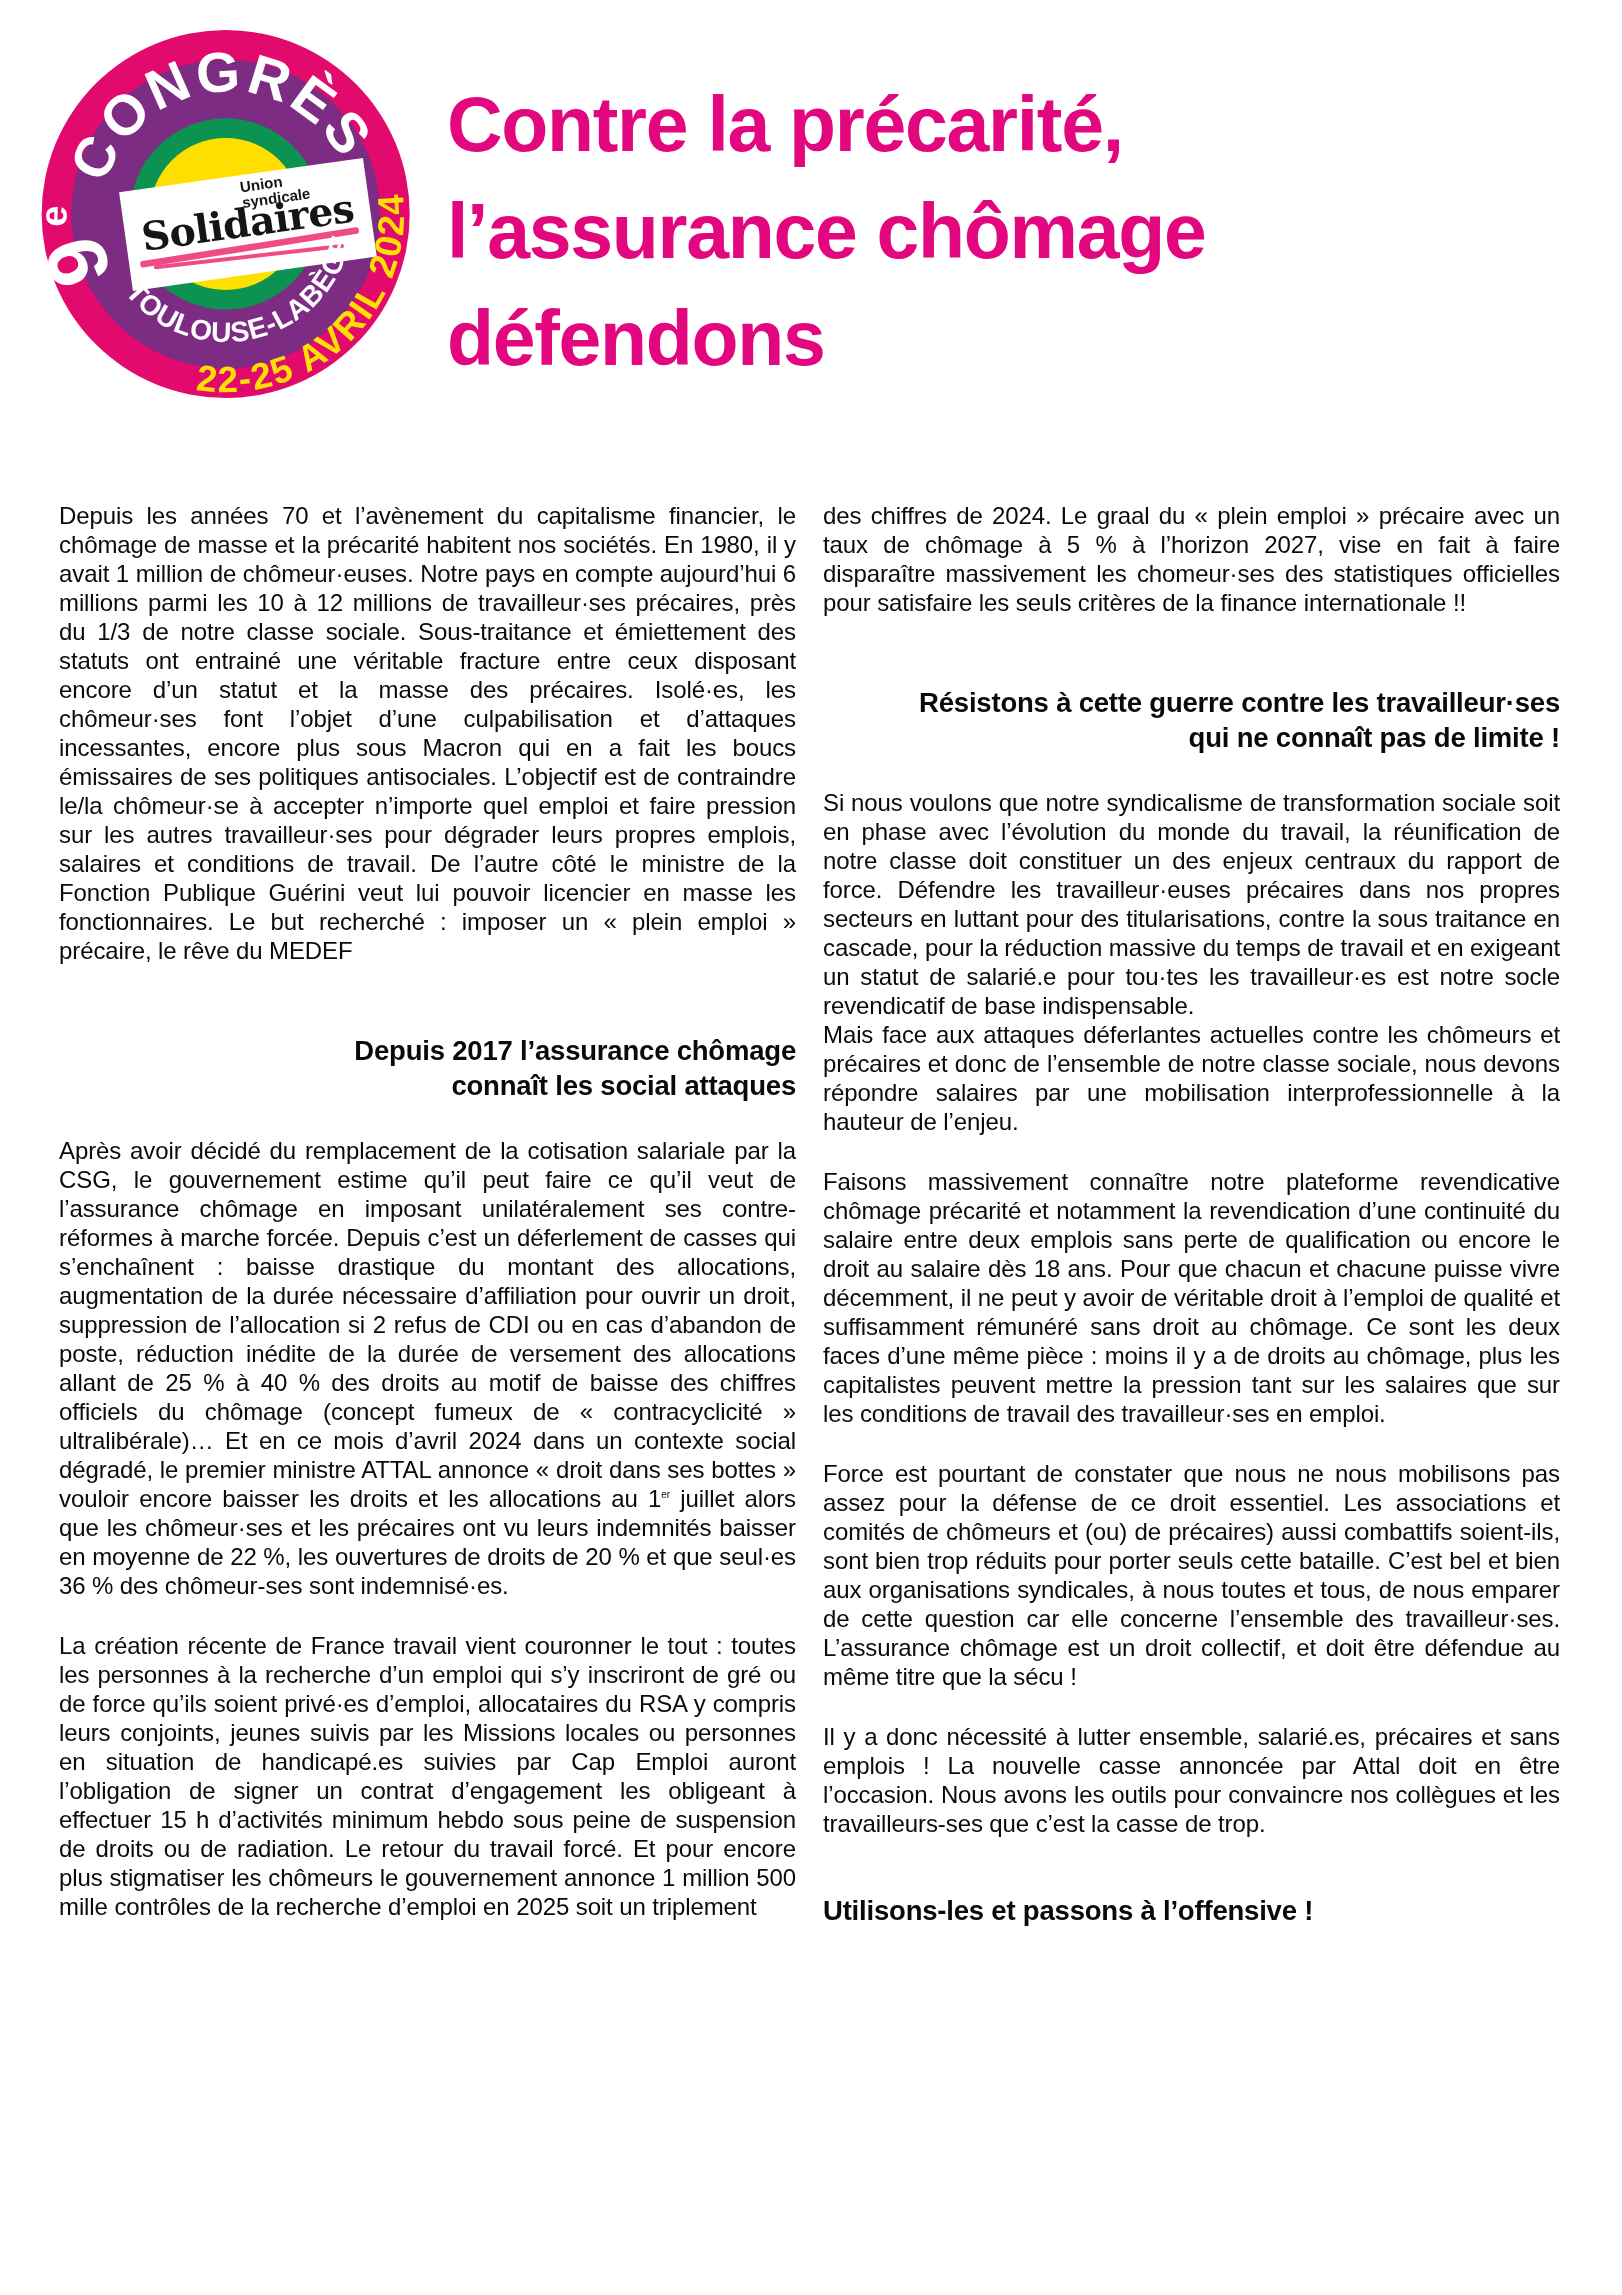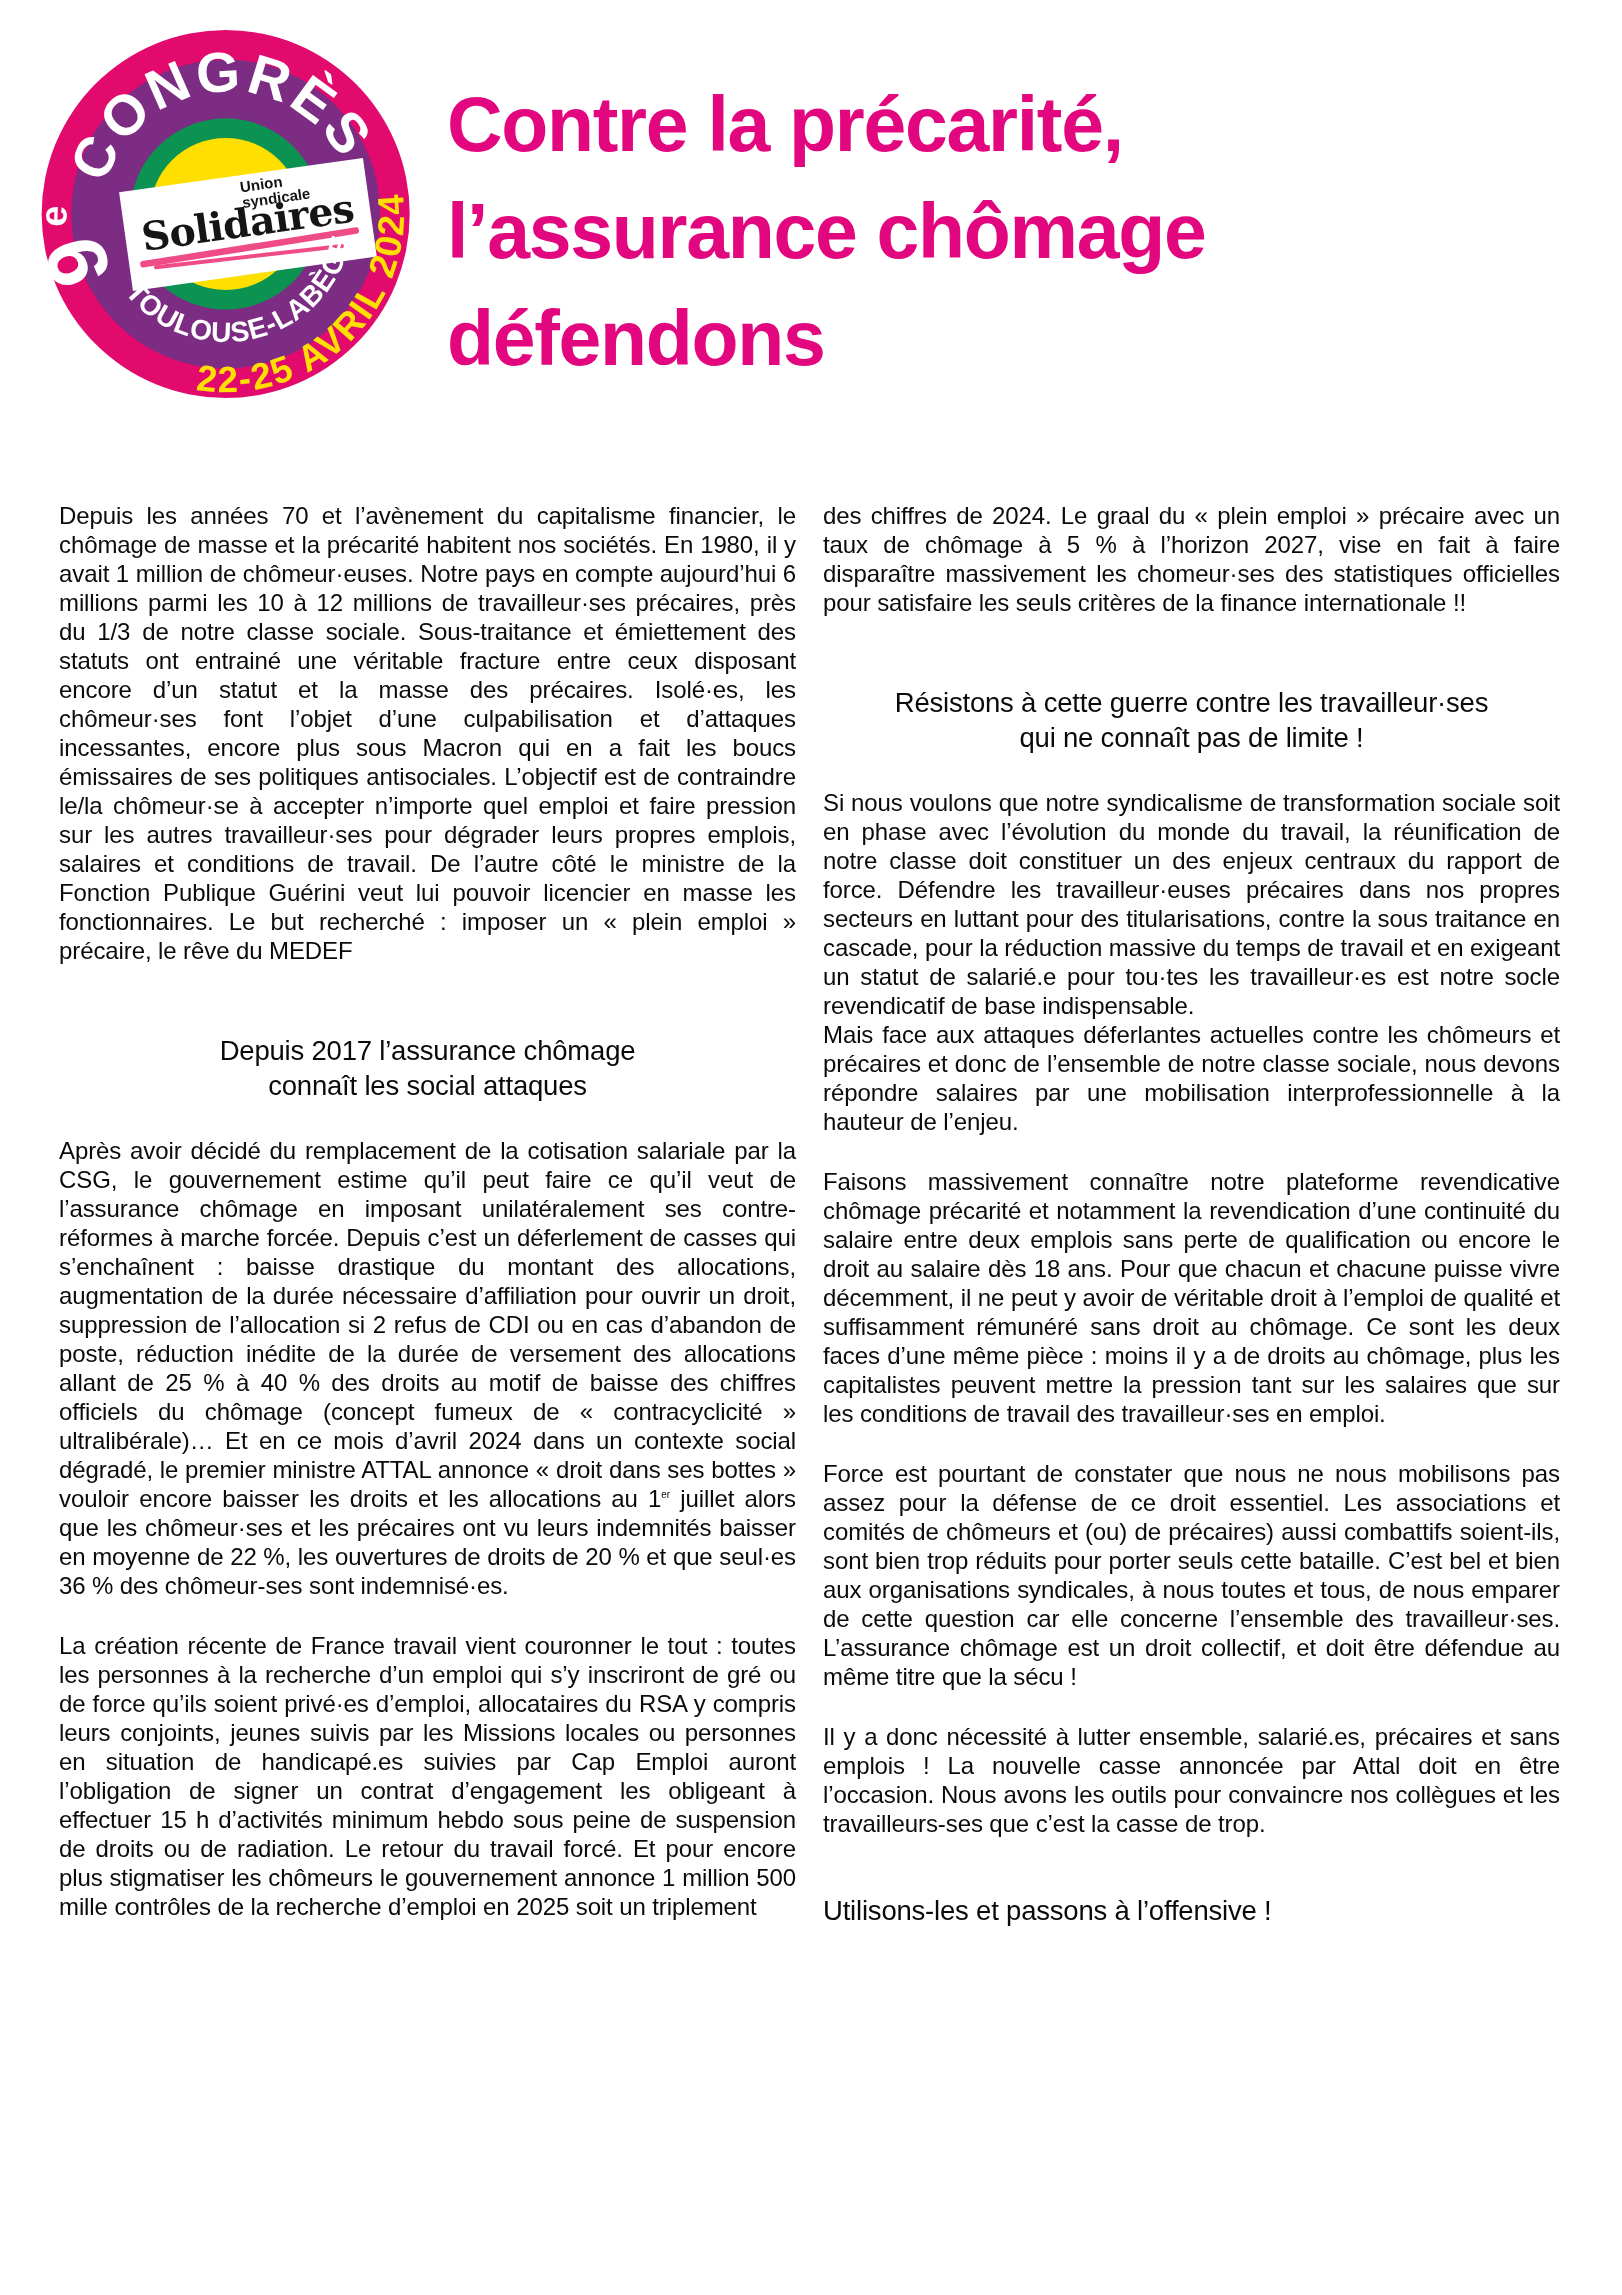--- a/index.html
+++ b/index.html
@@ -25,25 +25,25 @@
   .col{
     position:absolute;top:501px;width:737px;
     font-size:24px;line-height:29px;text-align:justify;
     letter-spacing:-0.1px;
     hyphens:auto;-webkit-hyphens:auto;
   }
   .col-left{left:59px;}
   .col-right{left:823px;}
   .col p{margin:0 0 31px 0;}
   .col h2{
-    font-size:27.5px;line-height:35px;font-weight:normal;
-    margin:68px 0 33px 0;text-align:center;letter-spacing:-0.2px;
+    font-size:27.5px;line-height:35px;font-weight:bold;
+    margin:68px 0 33px 0;text-align:right;letter-spacing:-0.2px;
   }
   .col .closing{
-    font-size:27.5px;line-height:35px;font-weight:normal;
+    font-size:27.5px;line-height:35px;font-weight:bold;
     margin:55px 0 0 0;text-align:left;letter-spacing:-0.2px;
   }
   sup.ord{vertical-align:super;font-size:10px;line-height:0;}
 </style>
 </head>
 <body>
 
 <div class="page">
 
   <div class="badge-wrap">

